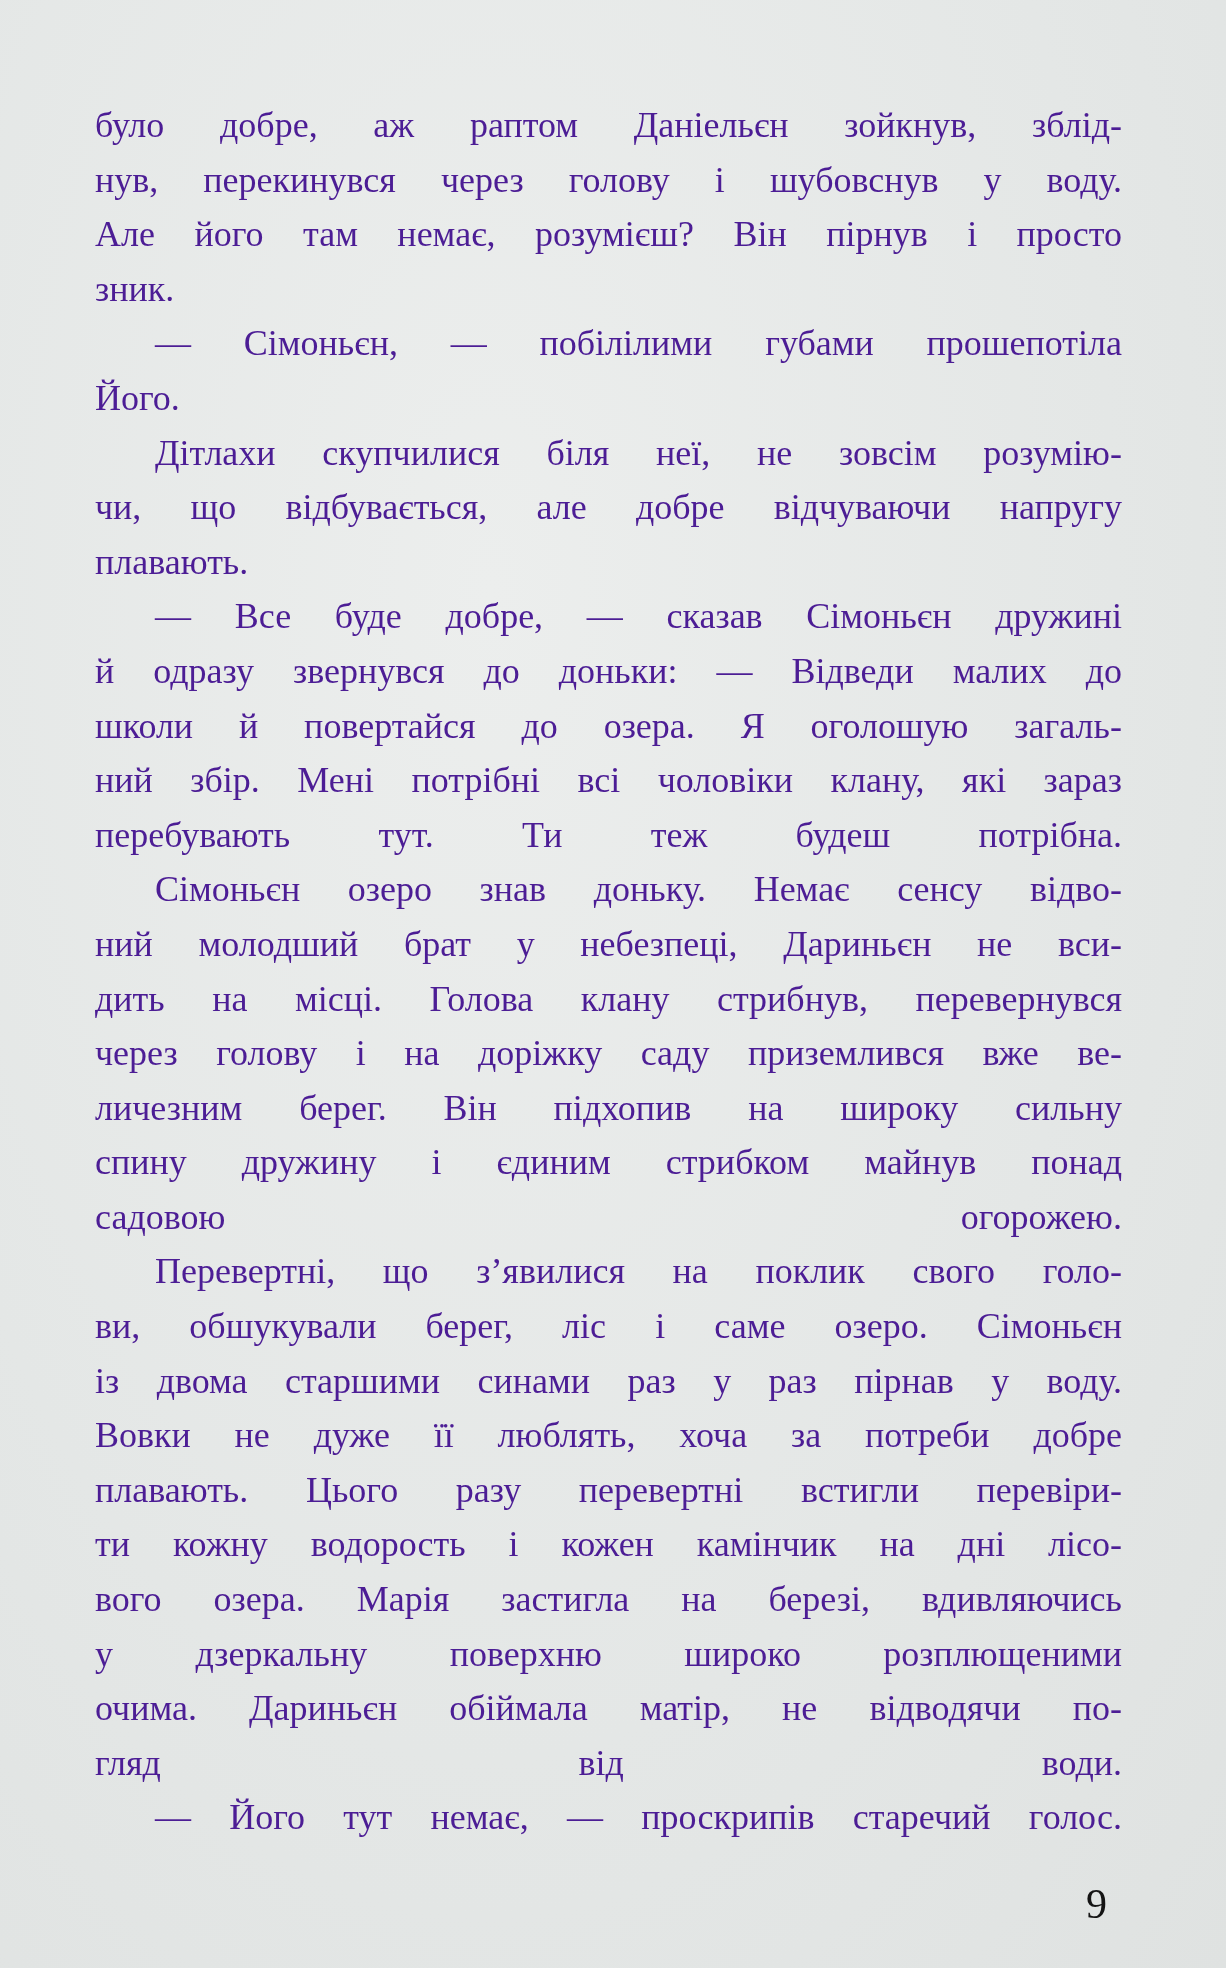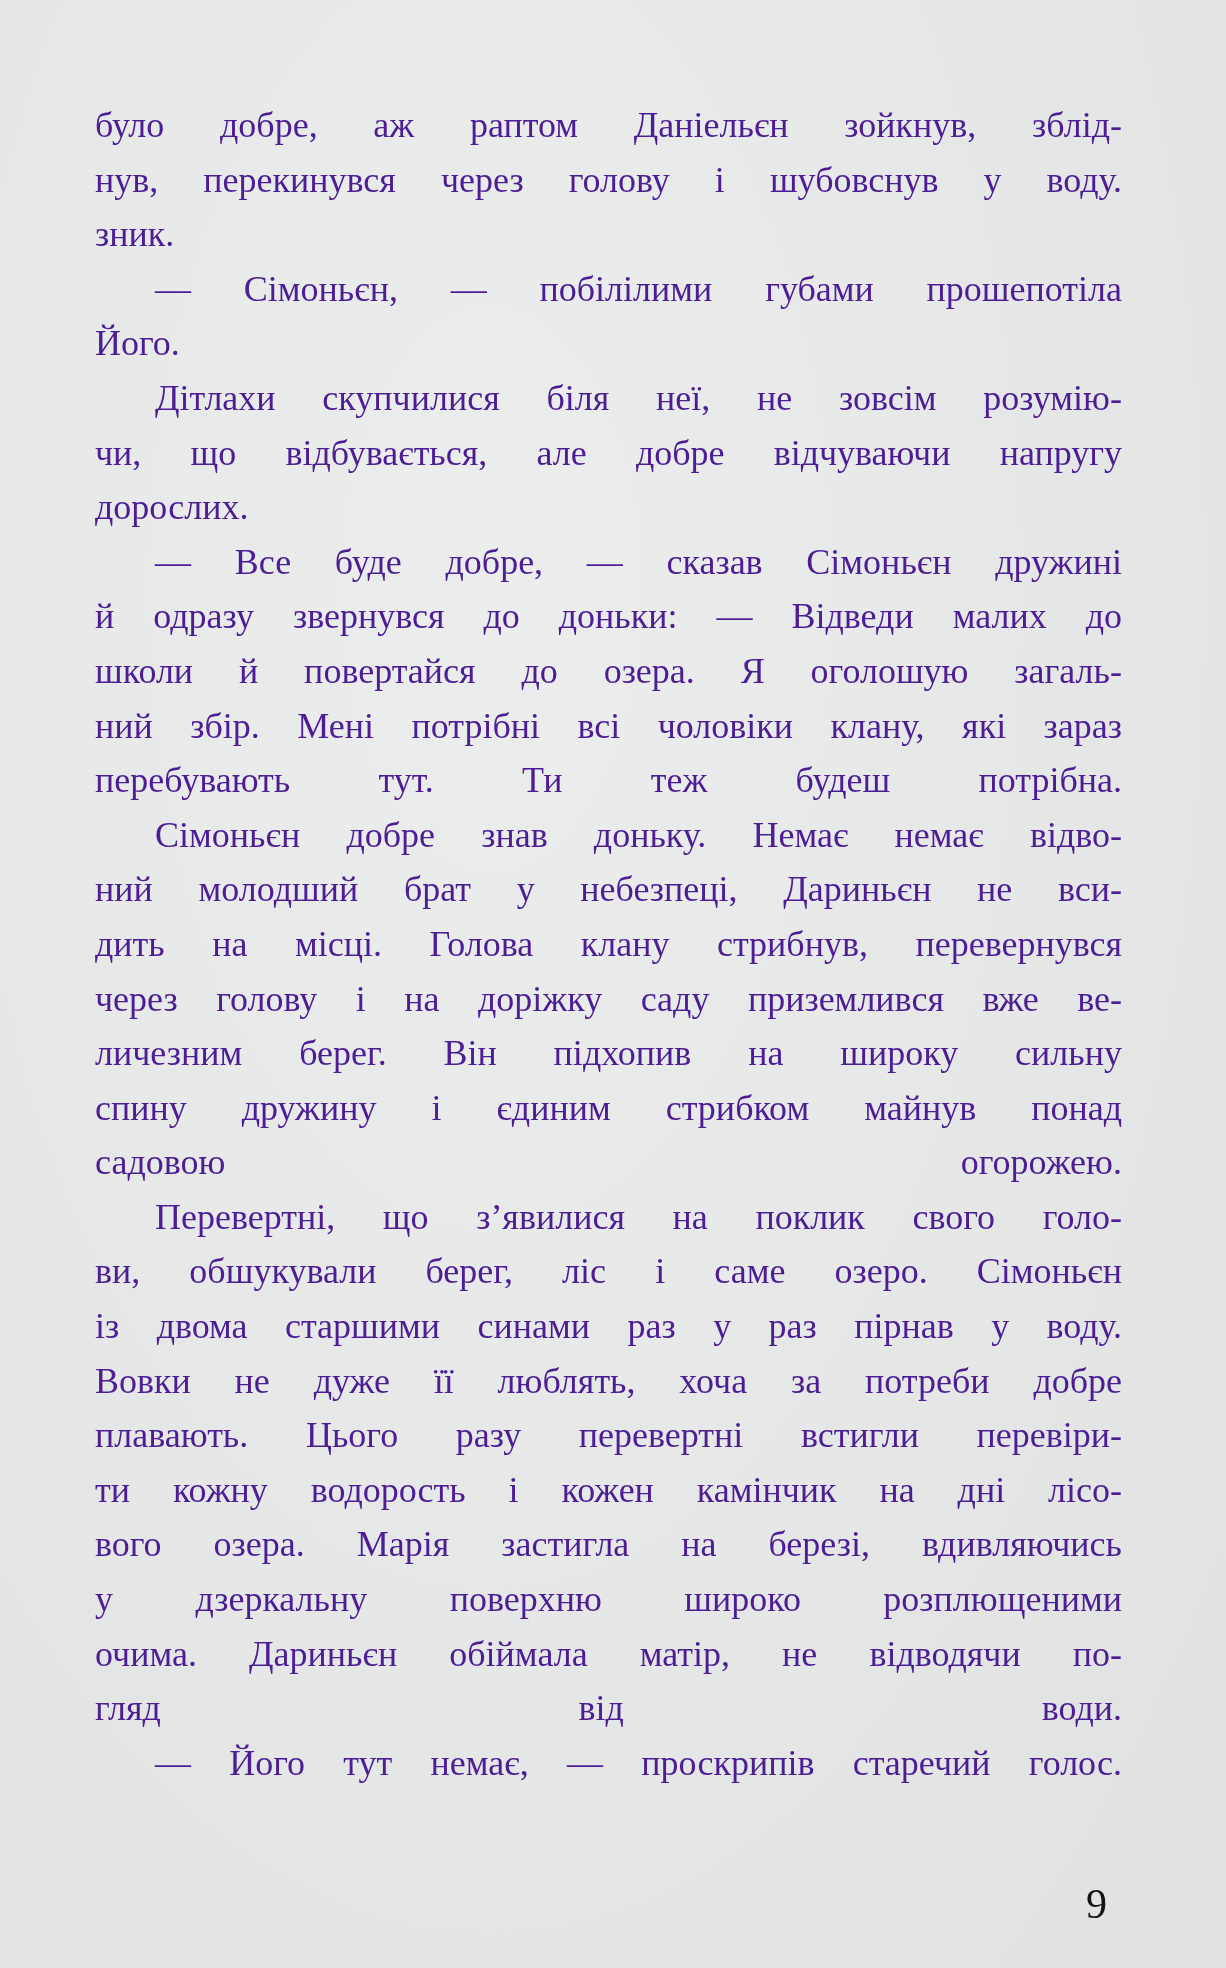--- a/index.html
+++ b/index.html
@@ -37,32 +37,33 @@
     font-size: 42px;
     color: #141414;
   }
 </style>
 </head>
 <body>
 
 <div class="page-text">
   <span class="line"><span class="justify-wrap">було добре, аж раптом Даніельєн зойкнув, зблід-</span></span>
   <span class="line"><span class="justify-wrap">нув, перекинувся через голову і шубовснув у воду.</span></span>
+  <span class="line"><span class="justify-wrap">Але його там немає, розумієш? Він пірнув і просто</span></span>
   <span class="line"><span class="justify-wrap last">зник.</span></span>
   <span class="line indent"><span class="justify-wrap">— Сімоньєн, — побілілими губами прошепотіла</span></span>
   <span class="line"><span class="justify-wrap last">Його.</span></span>
   <span class="line indent"><span class="justify-wrap">Дітлахи скупчилися біля неї, не зовсім розумію-</span></span>
   <span class="line"><span class="justify-wrap">чи, що відбувається, але добре відчуваючи напругу</span></span>
-  <span class="line"><span class="justify-wrap last">дорослих.</span></span>
+  <span class="line"><span class="justify-wrap last">плавають.</span></span>
   <span class="line indent"><span class="justify-wrap">— Все буде добре, — сказав Сімоньєн дружині</span></span>
   <span class="line"><span class="justify-wrap">й одразу звернувся до доньки: — Відведи малих до</span></span>
   <span class="line"><span class="justify-wrap">школи й повертайся до озера. Я оголошую загаль-</span></span>
   <span class="line"><span class="justify-wrap">ний збір. Мені потрібні всі чоловіки клану, які зараз</span></span>
   <span class="line"><span class="justify-wrap last">перебувають тут. Ти теж будеш потрібна.</span></span>
-  <span class="line indent"><span class="justify-wrap">Сімоньєн добре знав доньку. Немає немає відво-</span></span>
+  <span class="line indent"><span class="justify-wrap">Сімоньєн озеро знав доньку. Немає сенсу відво-</span></span>
   <span class="line"><span class="justify-wrap">ний молодший брат у небезпеці, Дариньєн не вси-</span></span>
   <span class="line"><span class="justify-wrap">дить на місці. Голова клану стрибнув, перевернувся</span></span>
   <span class="line"><span class="justify-wrap">через голову і на доріжку саду приземлився вже ве-</span></span>
   <span class="line"><span class="justify-wrap">личезним берег. Він підхопив на широку сильну</span></span>
   <span class="line"><span class="justify-wrap">спину дружину і єдиним стрибком майнув понад</span></span>
   <span class="line"><span class="justify-wrap last">садовою огорожею.</span></span>
   <span class="line indent"><span class="justify-wrap">Перевертні, що з’явилися на поклик свого голо-</span></span>
   <span class="line"><span class="justify-wrap">ви, обшукували берег, ліс і саме озеро. Сімоньєн</span></span>
   <span class="line"><span class="justify-wrap">із двома старшими синами раз у раз пірнав у воду.</span></span>
   <span class="line"><span class="justify-wrap">Вовки не дуже її люблять, хоча за потреби добре</span></span>

